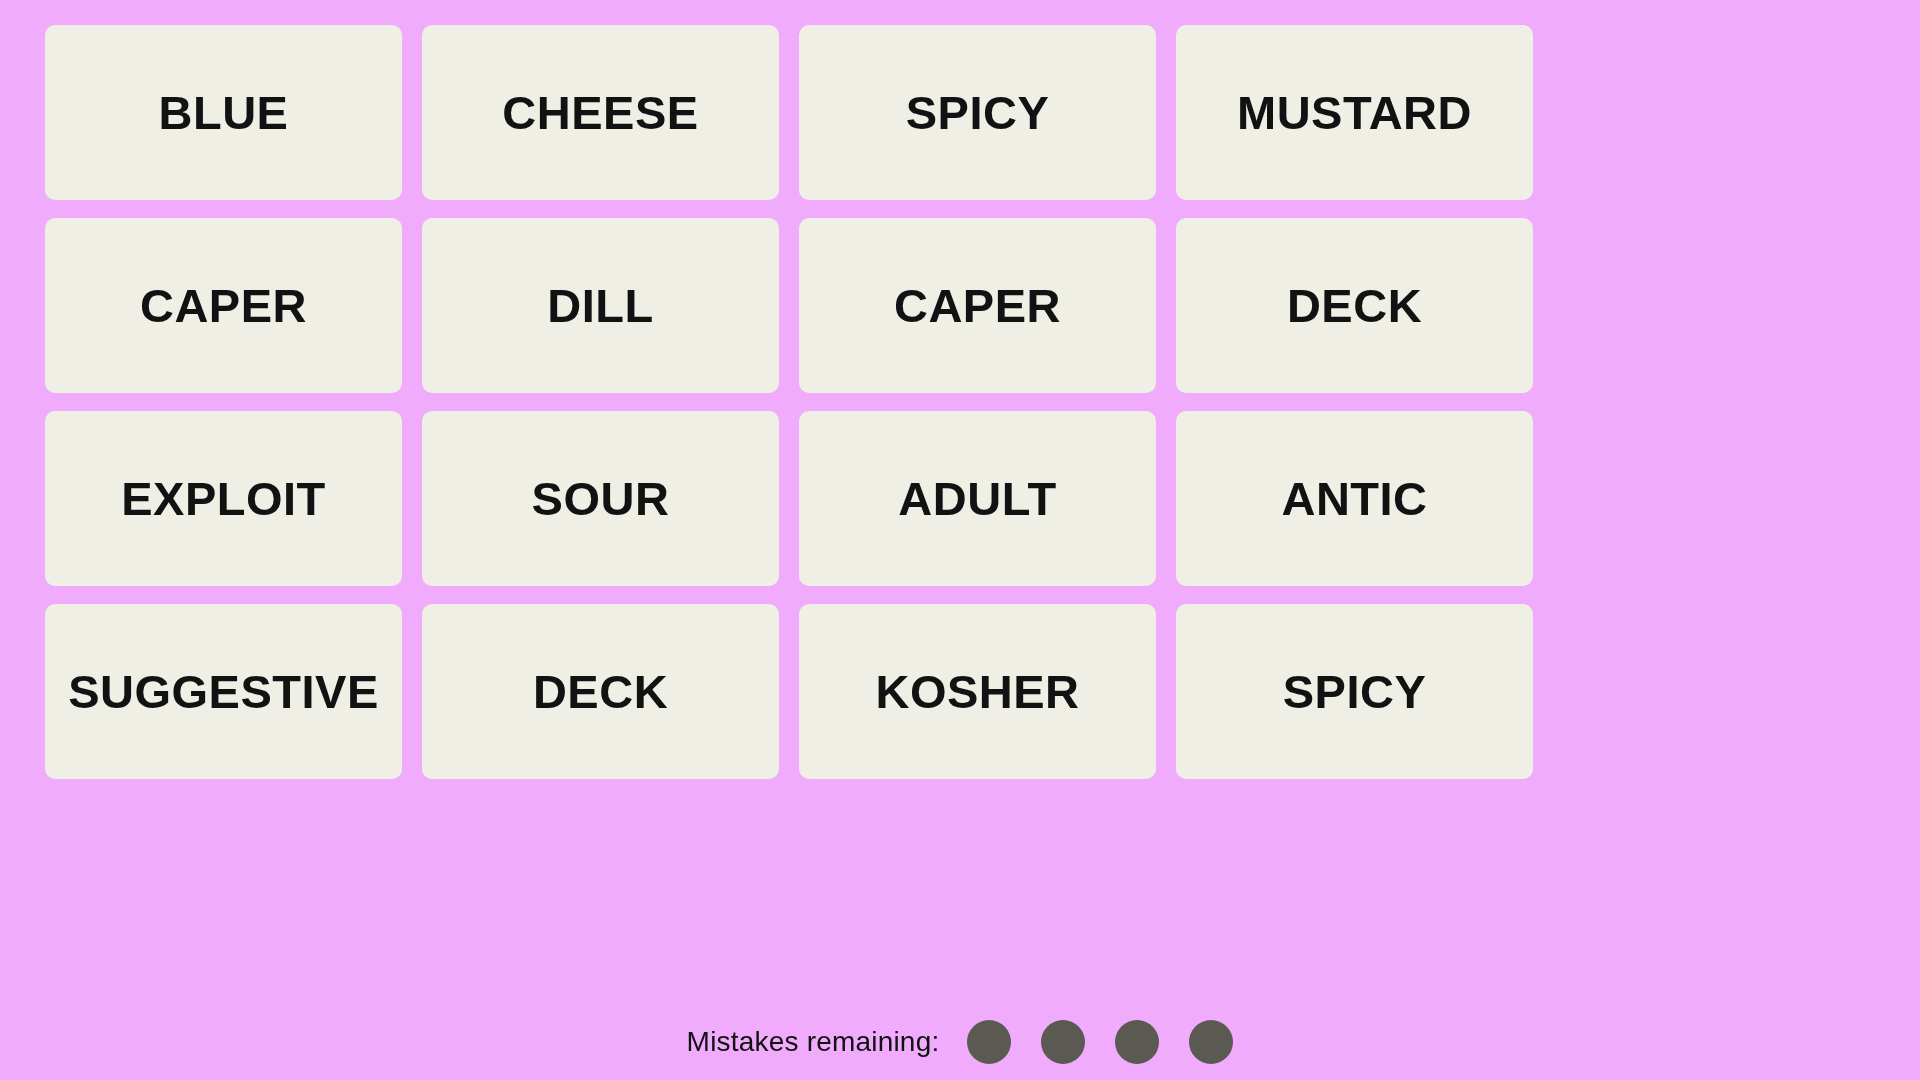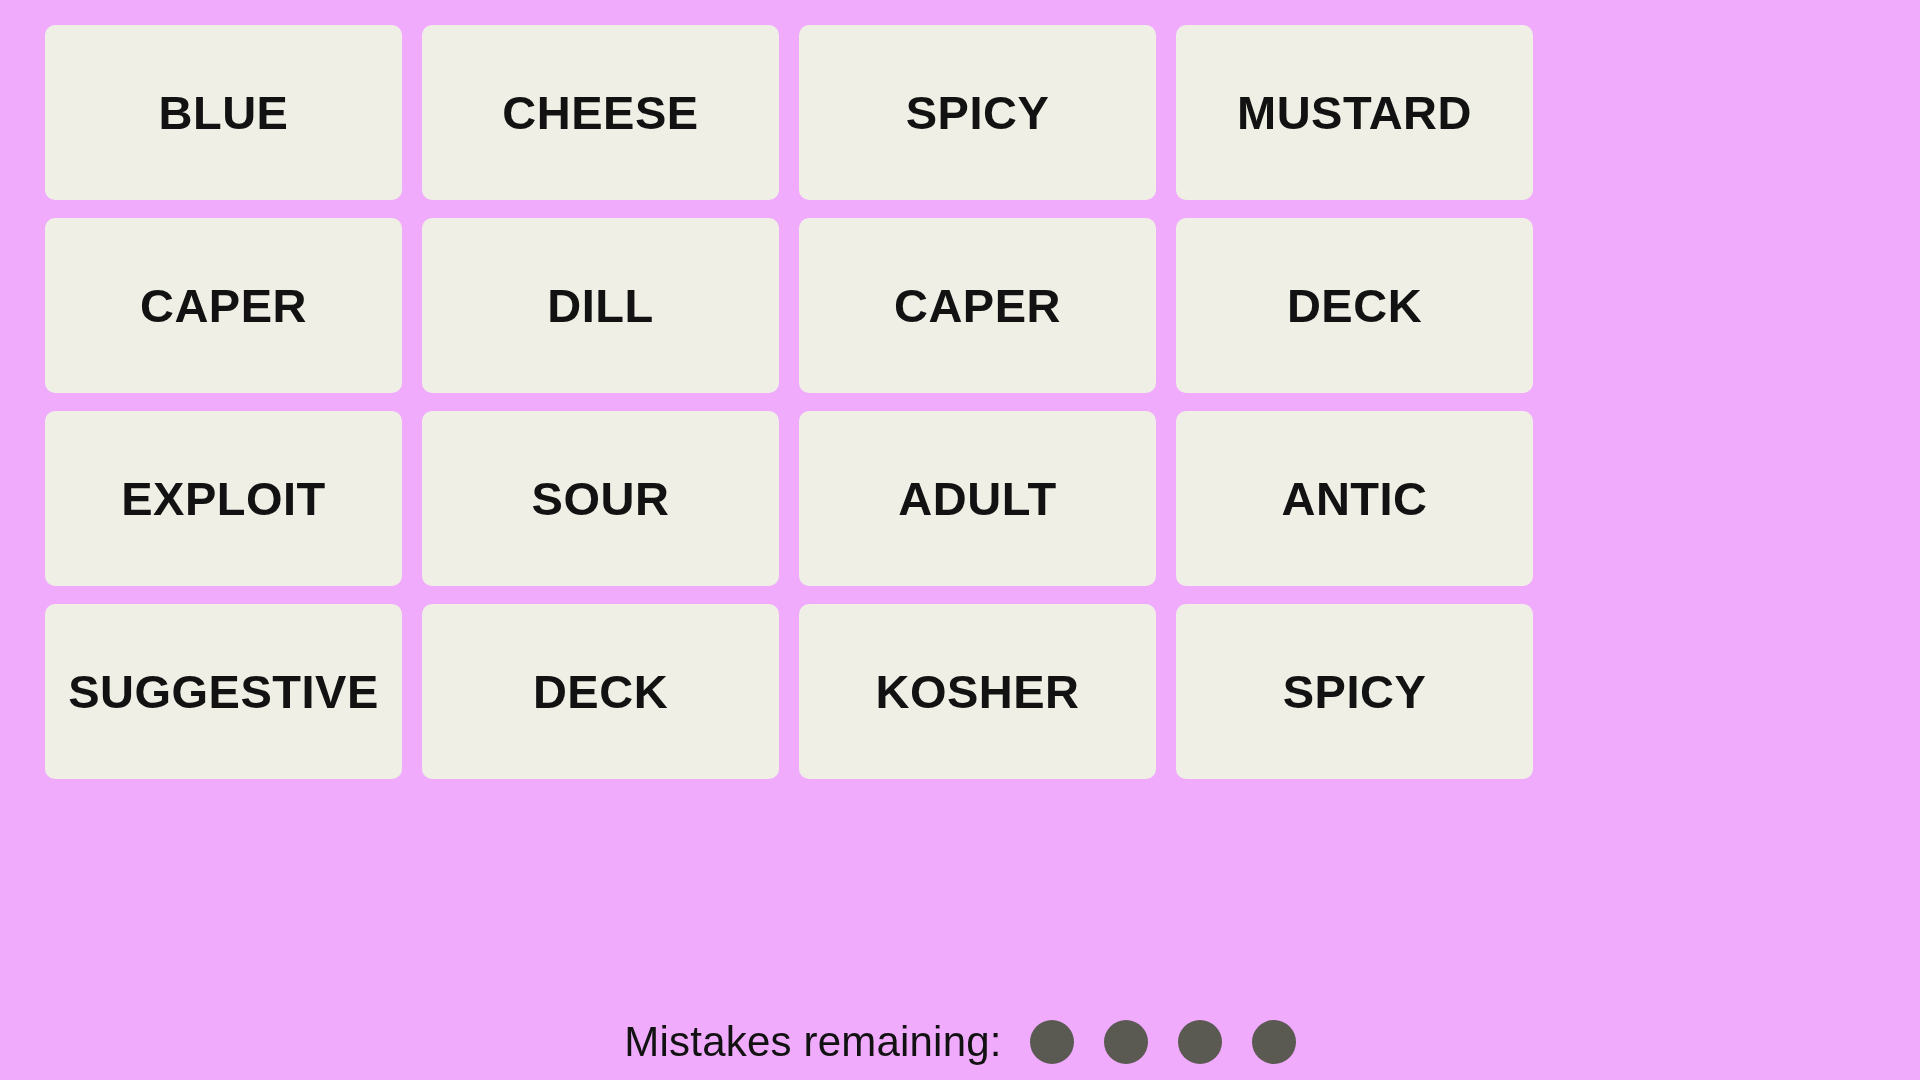--- a/index.html
+++ b/index.html
@@ -65,21 +65,21 @@
     top: 1012px;
     width: 1920px;
     height: 60px;
     display: flex;
     align-items: center;
     justify-content: center;
   }
 
   .mistakes-label {
     font-family: "Liberation Sans", sans-serif;
-    font-size: 42px;
+    font-size: 28px;
     font-weight: normal;
     color: #121212;
     letter-spacing: 0.2px;
     white-space: nowrap;
   }
 
   .mistakes-dots {
     display: flex;
     align-items: center;
     margin-left: 28px;

